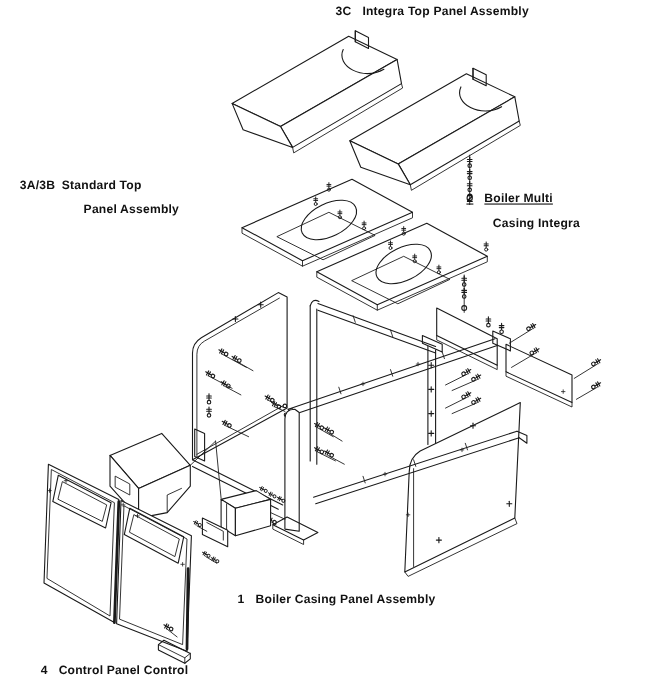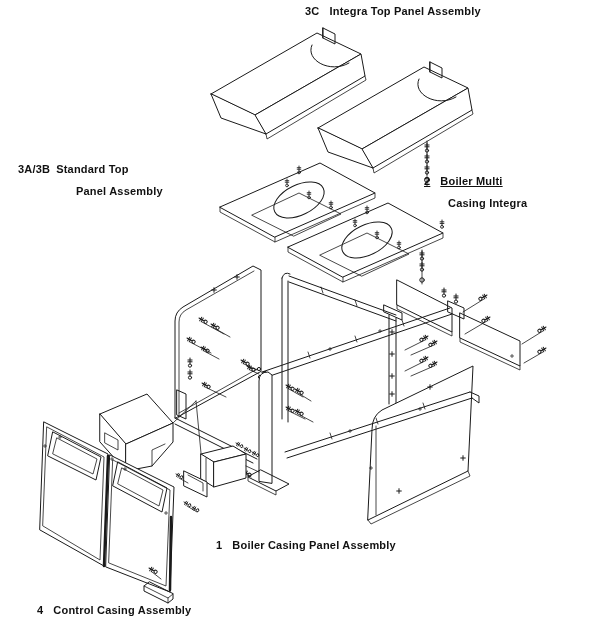--- a/index.html
+++ b/index.html
@@ -307,16 +307,16 @@
   </div>
   <div class="lbl" style="left:448px;top:198px;">
     <span>Casing Integra</span>
   </div>
 
   <div class="lbl" style="left:204px;top:540px;margin-left:12px;">
     <span class="num">1</span><span>Boiler Casing Panel Assembly</span>
   </div>
 
   <div class="lbl" style="left:37px;top:605px;">
-    <span class="num">4</span><span>Control Casing Assembly</span>
+    <span class="num">4</span><span>Control Panel Control</span>
   </div>
 
 </div>
 
 </body></html>

